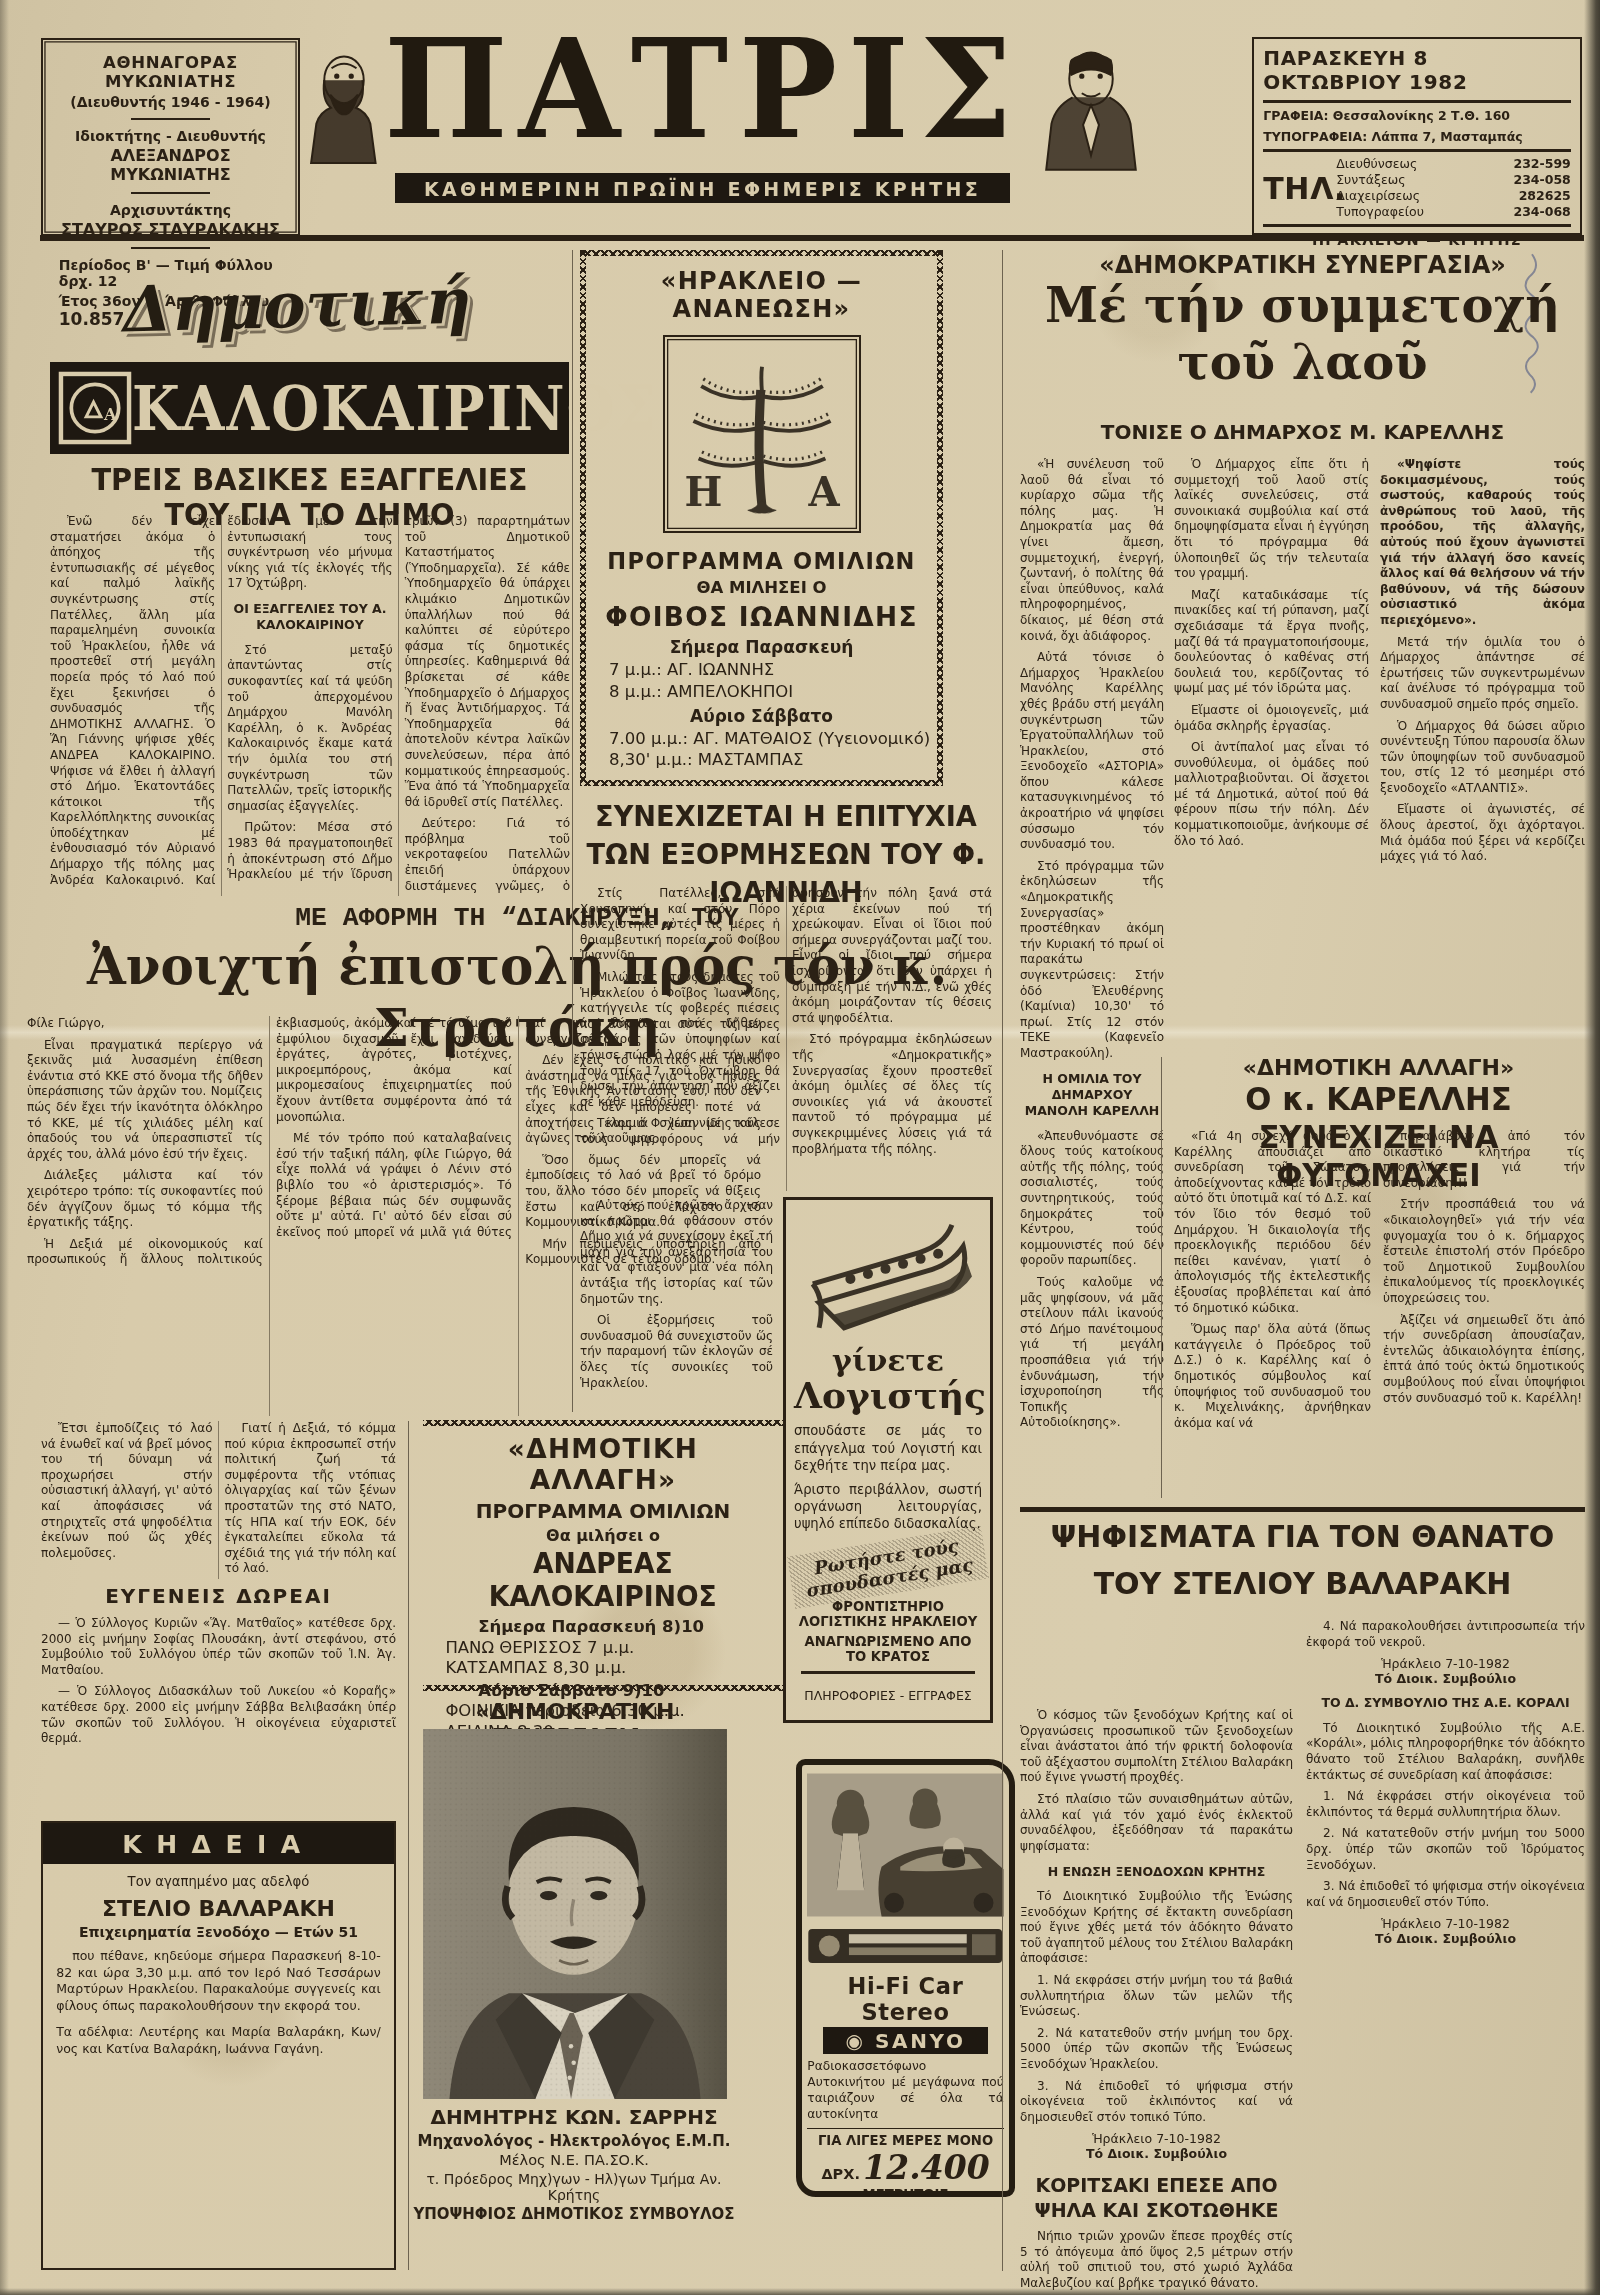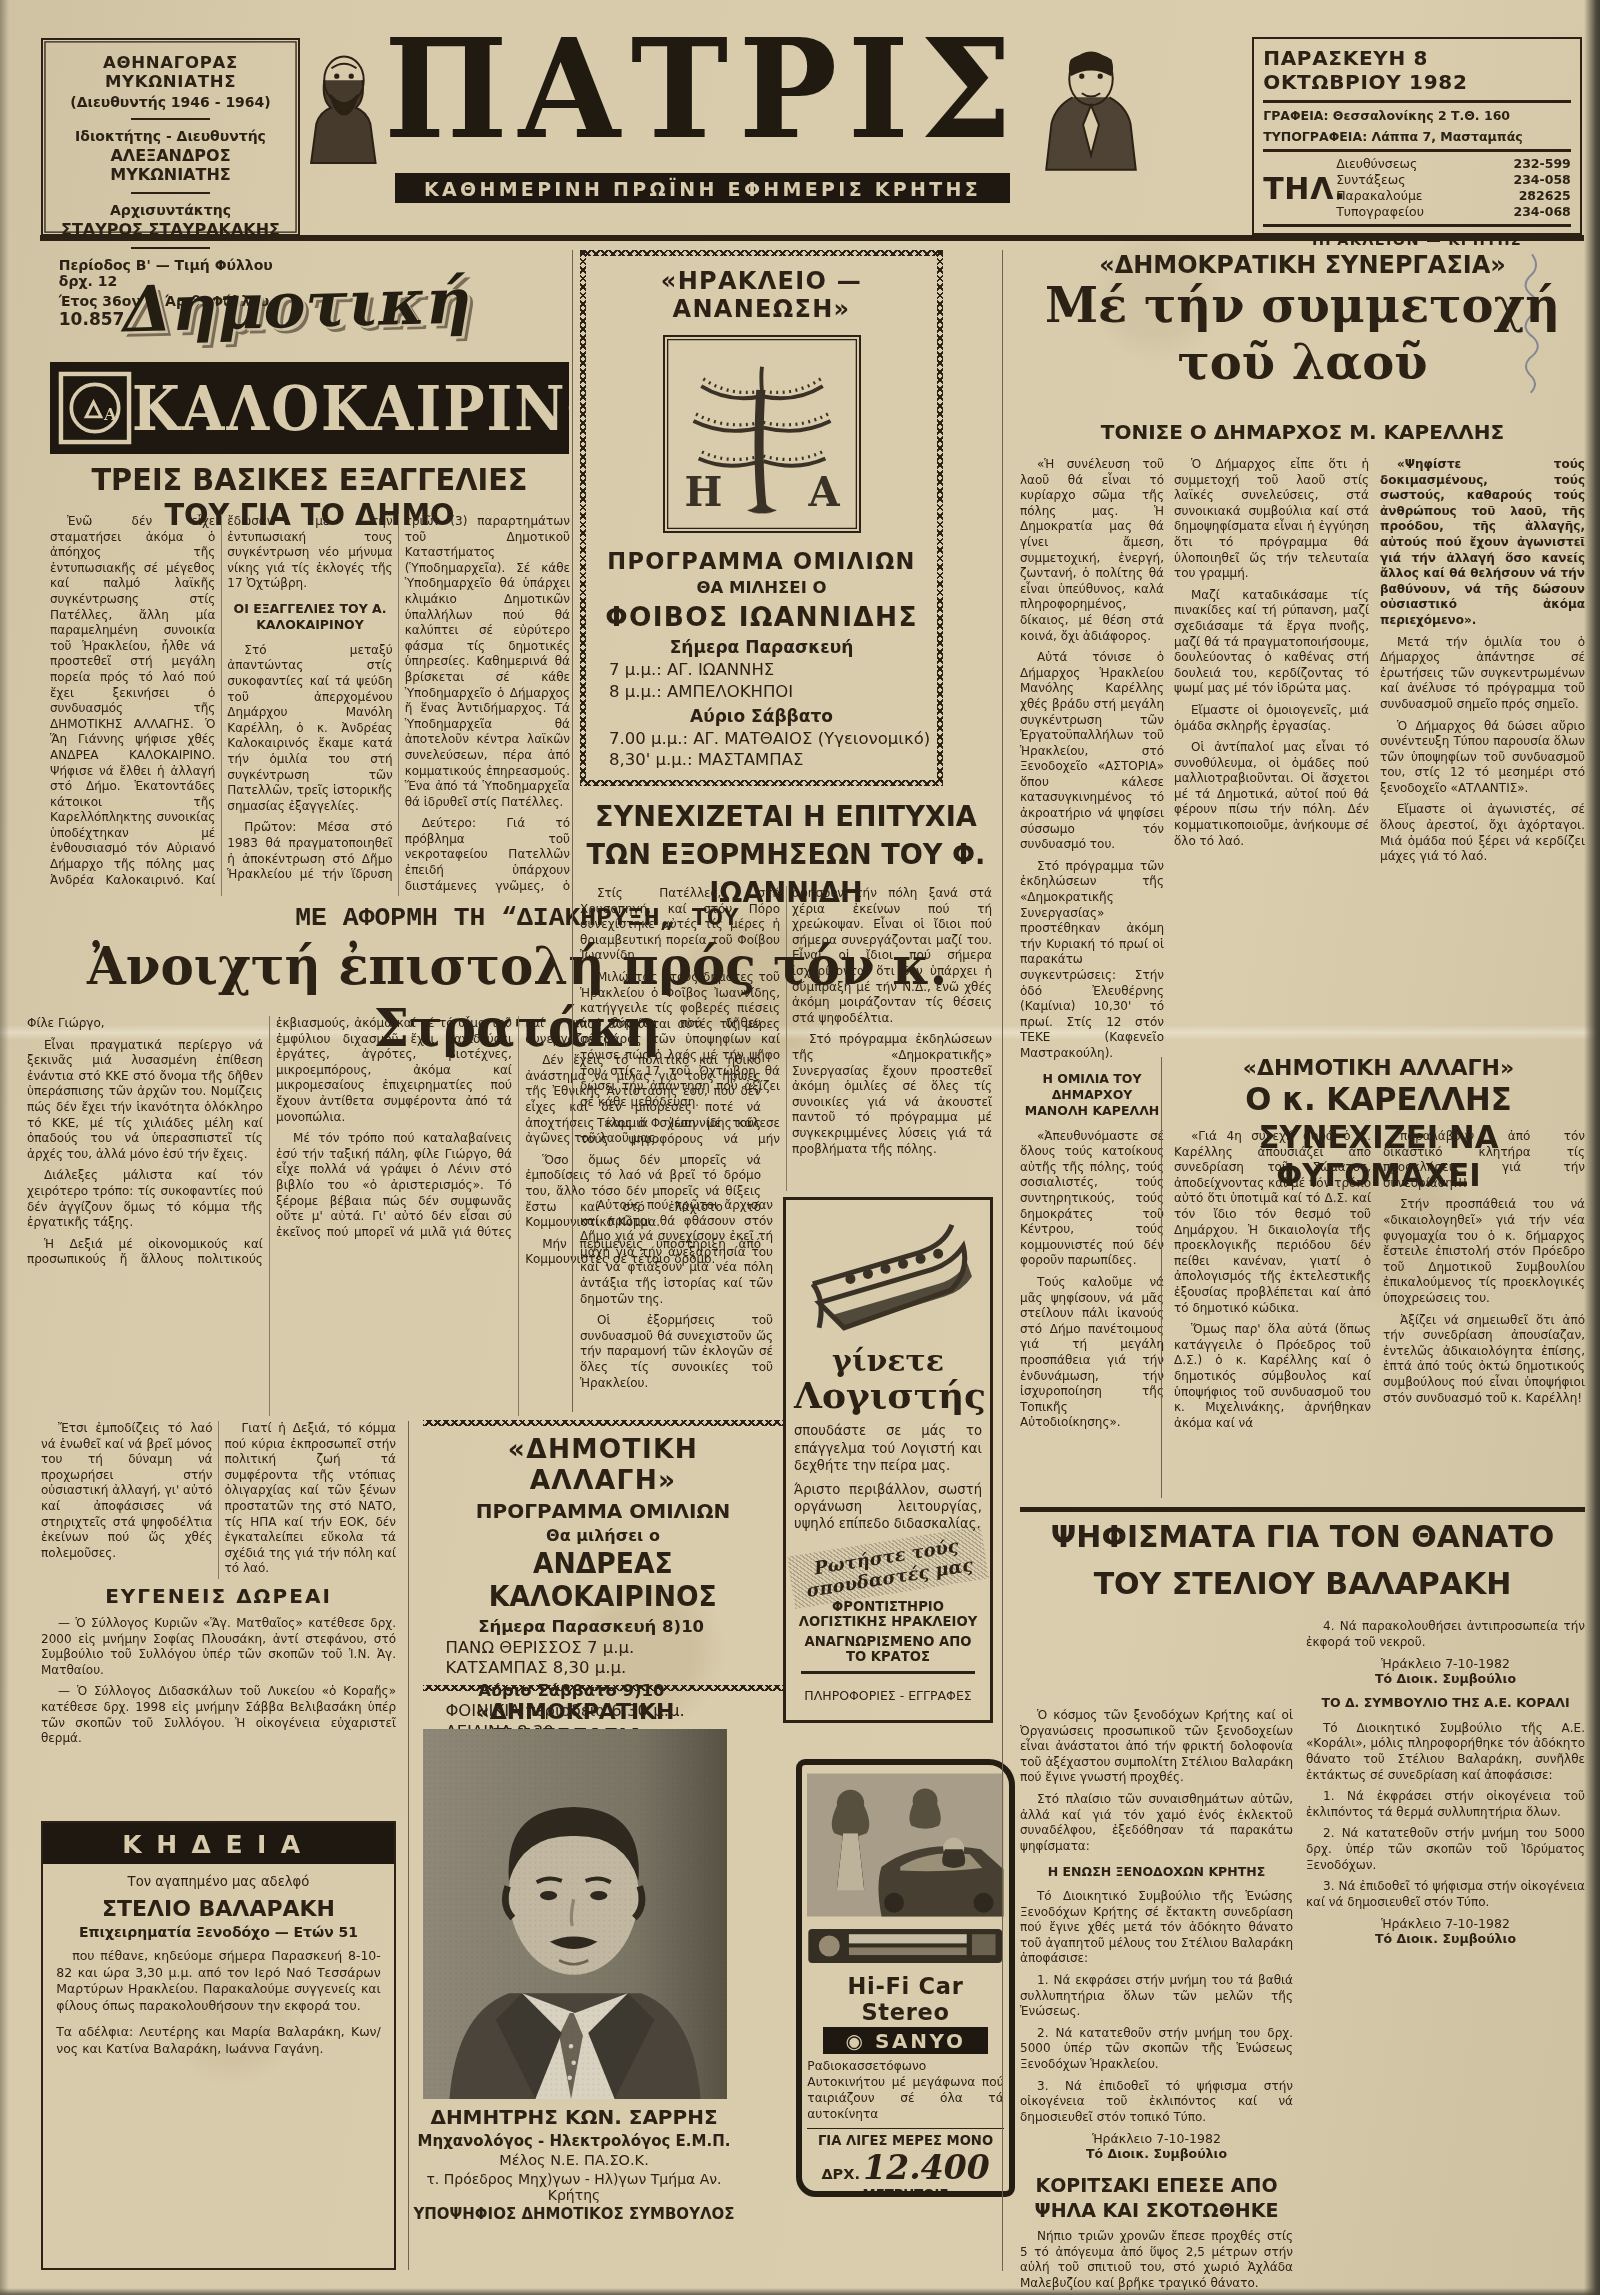--- a/index.html
+++ b/index.html
@@ -218,21 +218,21 @@
       <div class="ib-phones">
         <div class="ib-phrow">
             <span>Διευθύνσεως</span>
             <span class="ib-phnum">232-599</span>
           </div>
         <div class="ib-phrow">
             <span>Συντάξεως</span>
             <span class="ib-phnum">234-058</span>
           </div>
         <div class="ib-phrow">
-            <span>Παρακαλούμε</span>
+            <span>Διαχειρίσεως</span>
             <span class="ib-phnum">282625</span>
           </div>
         <div class="ib-phrow">
             <span>Τυπογραφείου</span>
             <span class="ib-phnum">234-068</span>
           </div>
       </div>
     </div>
     <div class="ib-city">ΗΡΑΚΛΕΙΟΝ — ΚΡΗΤΗΣ</div>
   </div>
@@ -334,21 +334,21 @@
   </div>
   <div class="abs bt" id="letter-cont">
     <p>Ἔτσι ἐμποδίζεις τό λαό νά ἑνωθεῖ καί νά βρεῖ μόνος του τή δύναμη νά προχωρήσει στήν οὐσιαστική ἀλλαγή, γι' αὐτό καί ἀποφάσισες νά στηριχτεῖς στά ψηφοδέλτια ἐκείνων πού ὥς χθές πολεμοῦσες.</p>
     <p>Γιατί ἡ Δεξιά, τό κόμμα πού κύρια ἐκπροσωπεῖ στήν πολιτική ζωή τά συμφέροντα τῆς ντόπιας ὀλιγαρχίας καί τῶν ξένων προστατῶν της στό ΝΑΤΟ, τίς ΗΠΑ καί τήν ΕΟΚ, δέν ἐγκαταλείπει εὔκολα τά σχέδιά της γιά τήν πόλη καί τό λαό.</p>
 
   </div>
 
   <div class="abs bt" id="dorees">
     <div class="d-title">ΕΥΓΕΝΕΙΣ ΔΩΡΕΑΙ</div>
     <p>— Ὁ Σύλλογος Κυριῶν «Ἅγ. Ματθαῖος» κατέθεσε δρχ. 2000 εἰς μνήμην Σοφίας Πλουσάκη, ἀντί στεφάνου, στό Συμβούλιο τοῦ Συλλόγου ὑπέρ τῶν σκοπῶν τοῦ Ἱ.Ν. Ἁγ. Ματθαίου.</p>
-    <p>— Ὁ Σύλλογος Διδασκάλων τοῦ Λυκείου «ὁ Κοραῆς» κατέθεσε δρχ. 1998 εἰς μνήμην Σάββα Βελιβασάκη ὑπέρ τῶν σκοπῶν τοῦ Συλλόγου. Ἡ οἰκογένεια εὐχαριστεῖ θερμά.</p>
+    <p>— Ὁ Σύλλογος Διδασκάλων τοῦ Λυκείου «ὁ Κοραῆς» κατέθεσε δρχ. 2000 εἰς μνήμην Σάββα Βελιβασάκη ὑπέρ τῶν σκοπῶν τοῦ Συλλόγου. Ἡ οἰκογένεια εὐχαριστεῖ θερμά.</p>
   </div>
 
   <div class="abs" id="kideia">
     <div class="k-banner">ΚΗΔΕΙΑ</div>
     <div class="k-body">
       <div class="k-intro">Τον αγαπημένο μας αδελφό</div>
       <div class="k-name">ΣΤΕΛΙΟ ΒΑΛΑΡΑΚΗ</div>
       <div class="k-role">Επιχειρηματία Ξενοδόχο — Ετών 51</div>
       <div class="k-details">που πέθανε, κηδεύομε σήμερα Παρασκευή 8-10-82 και ώρα 3,30 μ.μ. από τον Ιερό Ναό Τεσσάρων Μαρτύρων Ηρακλείου. Παρακαλούμε συγγενείς και φίλους όπως παρακολουθήσουν την εκφορά του.</div>
       <div class="k-family">Τα αδέλφια: Λευτέρης και Μαρία Βαλαράκη, Κων/νος και Κατίνα Βαλαράκη, Ιωάννα Γαγάνη.</div>

